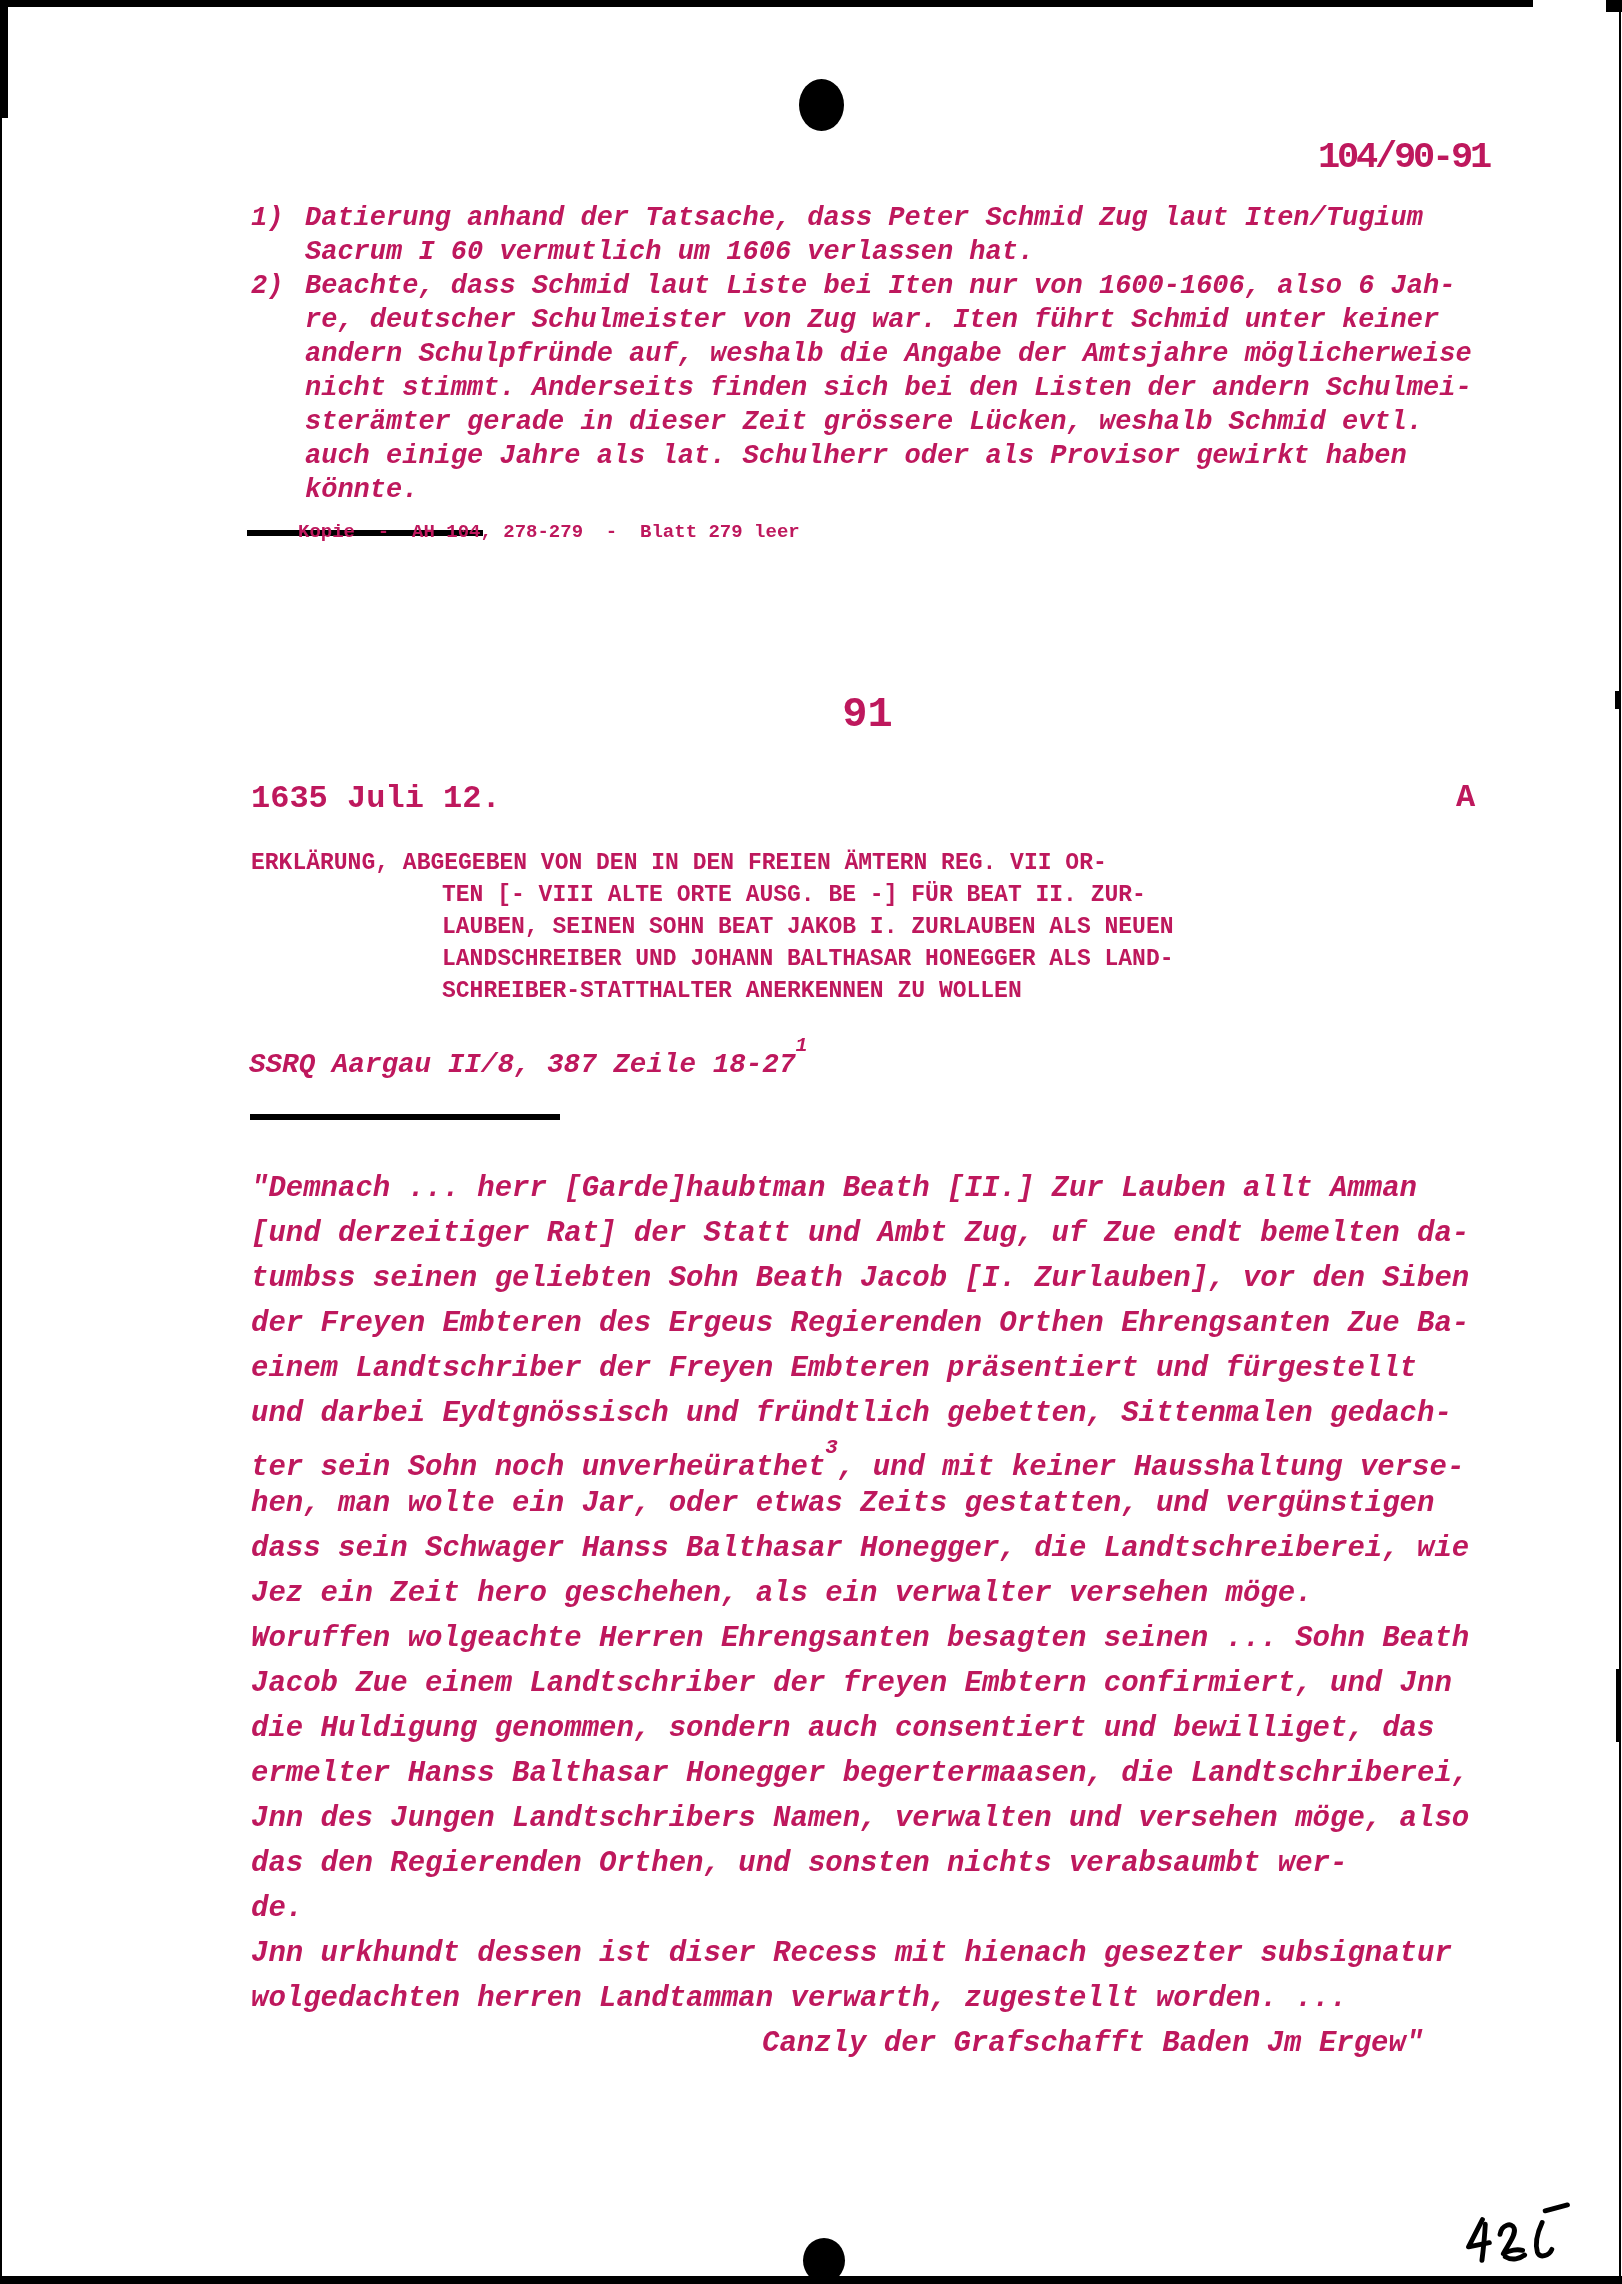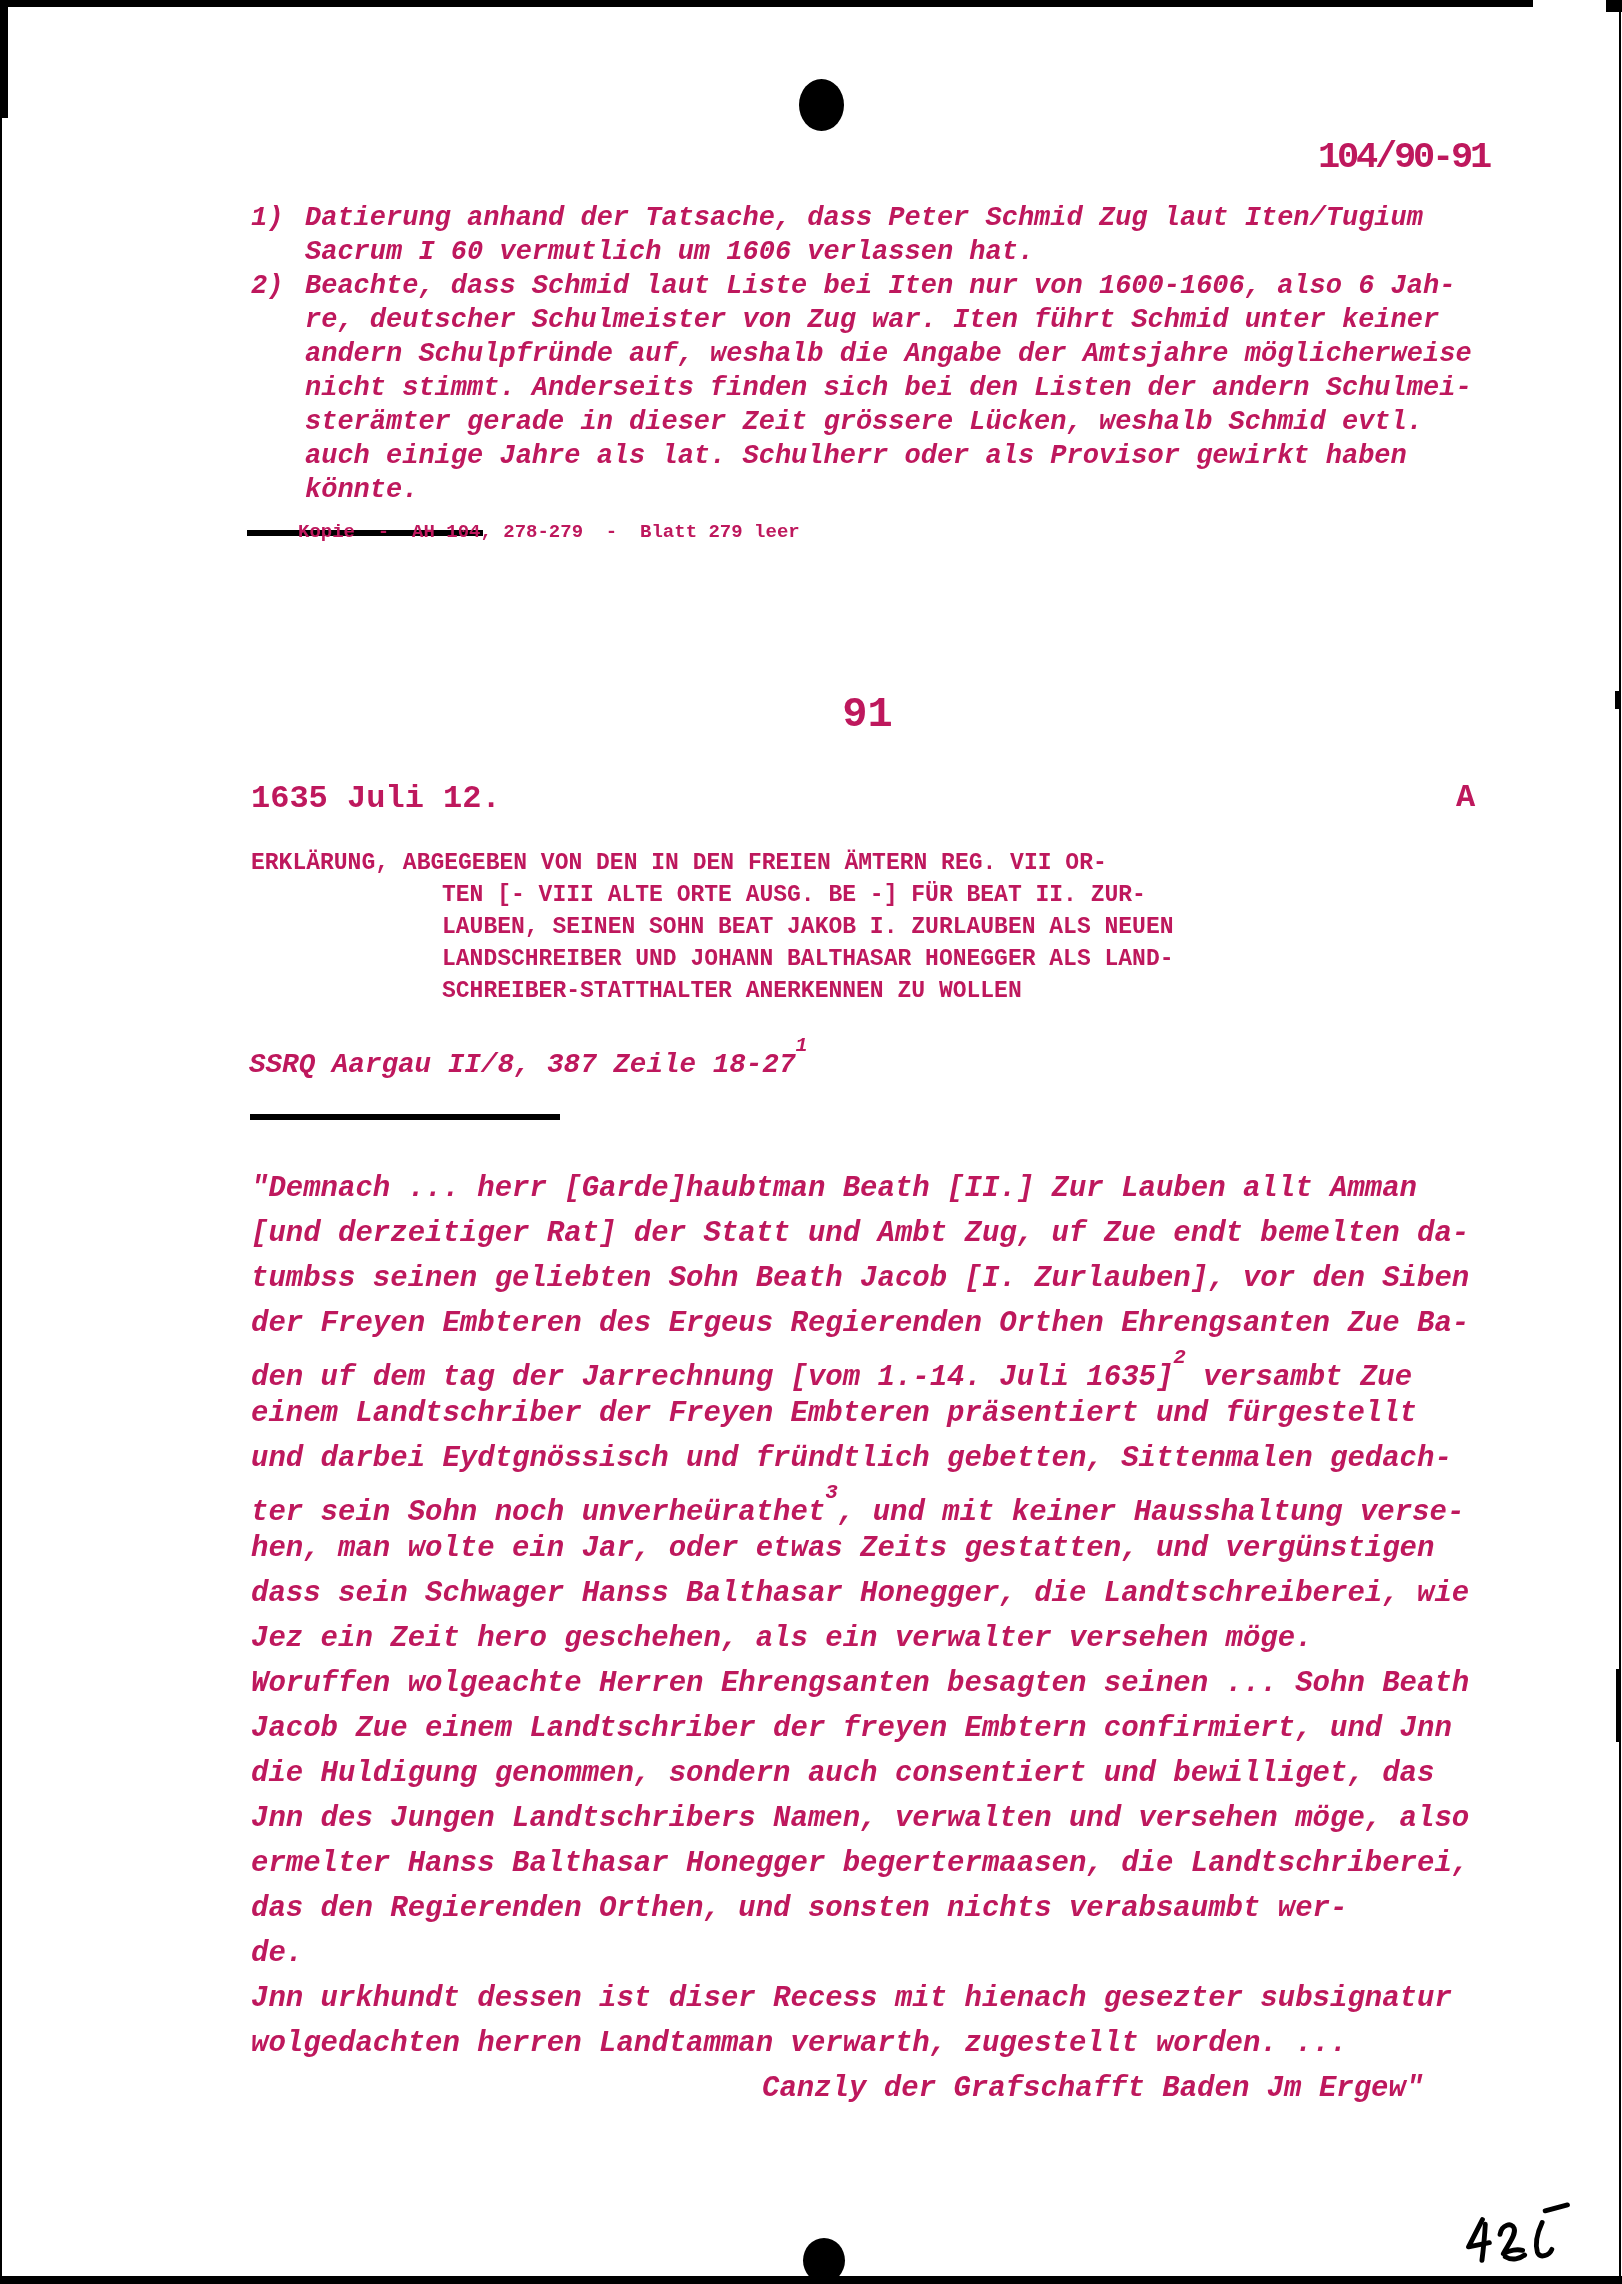--- a/index.html
+++ b/index.html
@@ -95,32 +95,31 @@
 
   <div class="abs txt ssrq"><span>SSRQ Aargau II/8, 387 Zeile 18-27</span><sup class="fnref">1</sup></div>
 
   <div class="abs rule rule2"></div>
 
   <div class="abs quote" id="quote">
       <div class="q-line">"Demnach ... herr [Garde]haubtman Beath [II.] Zur Lauben allt Amman</div>
       <div class="q-line">[und derzeitiger Rat] der Statt und Ambt Zug, uf Zue endt bemelten da-</div>
       <div class="q-line">tumbss seinen geliebten Sohn Beath Jacob [I. Zurlauben], vor den Siben</div>
       <div class="q-line">der Freyen Embteren des Ergeus Regierenden Orthen Ehrengsanten Zue Ba-</div>
-      <div class="q-line">den uf dem tag der Jarrechnung [vom 1.-14. Juli 1635]<sup class="fnref">2</sup> versambt Zue</div>
       <div class="q-line">einem Landtschriber der Freyen Embteren präsentiert und fürgestellt</div>
       <div class="q-line">und darbei Eydtgnössisch und fründtlich gebetten, Sittenmalen gedach-</div>
       <div class="q-line">ter sein Sohn noch unverheürathet<sup class="fnref">3</sup>, und mit keiner Hausshaltung verse-</div>
       <div class="q-line">hen, man wolte ein Jar, oder etwas Zeits gestatten, und vergünstigen</div>
       <div class="q-line">dass sein Schwager Hanss Balthasar Honegger, die Landtschreiberei, wie</div>
       <div class="q-line">Jez ein Zeit hero geschehen, als ein verwalter versehen möge.</div>
       <div class="q-line">Woruffen wolgeachte Herren Ehrengsanten besagten seinen ... Sohn Beath</div>
       <div class="q-line">Jacob Zue einem Landtschriber der freyen Embtern confirmiert, und Jnn</div>
       <div class="q-line">die Huldigung genommen, sondern auch consentiert und bewilliget, das</div>
+      <div class="q-line">ermelter Hanss Balthasar Honegger begertermaasen, die Landtschriberei,</div>
       <div class="q-line">Jnn des Jungen Landtschribers Namen, verwalten und versehen möge, also</div>
-      <div class="q-line">ermelter Hanss Balthasar Honegger begertermaasen, die Landtschriberei,</div>
       <div class="q-line">das den Regierenden Orthen, und sonsten nichts verabsaumbt wer-</div>
       <div class="q-line">de.</div>
       <div class="q-line">Jnn urkhundt dessen ist diser Recess mit hienach gesezter subsignatur</div>
       <div class="q-line">wolgedachten herren Landtamman verwarth, zugestellt worden. ...</div>
       <div class="q-line" style="padding-left: 511px;">Canzly der Grafschafft Baden Jm Ergew"</div>
     </div>
 
   <div class="abs handwritten" title="425">
     <svg width="122" height="73" viewBox="0 0 150 90">
       <g fill="none" stroke="#000" stroke-width="6" stroke-linecap="round" stroke-linejoin="round">

